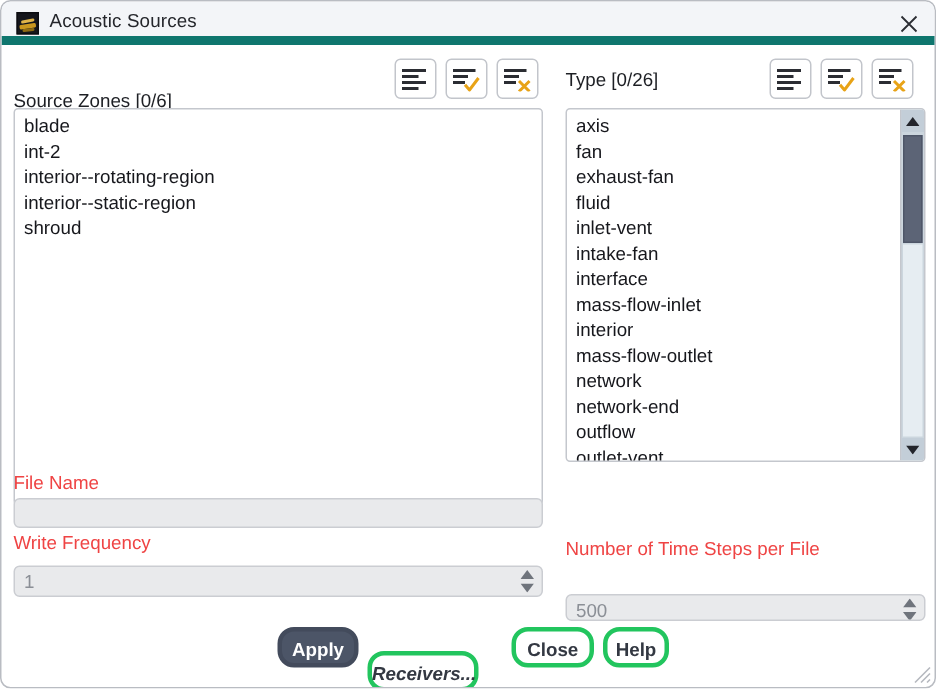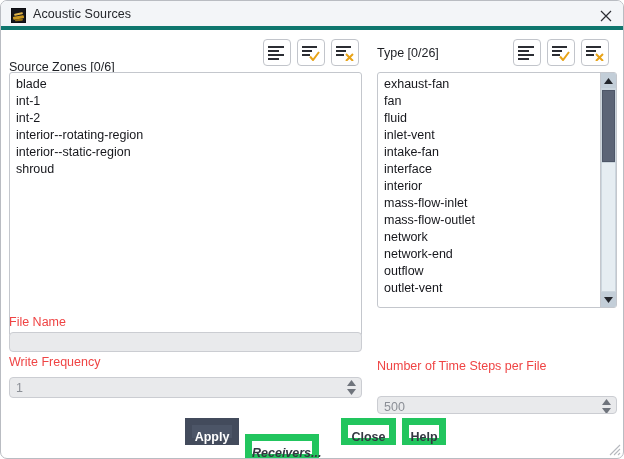--- a/index.html
+++ b/index.html
@@ -23,21 +23,21 @@
     overflow: hidden;
   }
 
   
   #titlebar {
     position: absolute;
     left: 0; top: 0;
     width: 624px;
     height: 29px;
     background: #f3f5f8;
-    border-bottom: 4px solid #0f766e;
+    border-bottom: 6px solid #0f766e;
     box-sizing: border-box;
   }
   #title-icon {
     position: absolute;
     left: 10px; top: 7px;
     width: 15px; height: 15px;
     background: #15161c;
     border: 1px solid #0c0d11;
     box-sizing: border-box;
     overflow: hidden;
@@ -197,22 +197,22 @@
     width: 14px; height: 18px;
   }
   .spin-btns .up { position: absolute; left: 3px; top: 1px; }
   .spin-btns .dn { position: absolute; left: 3px; top: 10px; }
 
   
   .btn {
     position: absolute;
     height: 27px;
     background: #ffffff;
-    border: 7px solid #22c55e;
-    border-radius: 0;
+    border: 3px solid #22c55e;
+    border-radius: 11px;
     box-sizing: border-box;
     font-size: 12.5px;
     font-weight: bold;
     color: #333842;
     text-align: center;
     line-height: 25px;
     cursor: default;
     white-space: nowrap;
   }
   .btn.primary {
@@ -270,21 +270,20 @@
       <rect x="0" y="2" width="15" height="2" fill="#2b2d33"></rect>
       <rect x="0" y="6" width="10" height="2" fill="#2b2d33"></rect>
       <rect x="0" y="10" width="8" height="2" fill="#2b2d33"></rect>
       <path d="M10 10 L17 17 M17 10 L10 17" stroke="#e8a317" stroke-width="2" fill="none"></path>
     </svg>
   </div>
 
   <div class="listbox" style="left:8px; top:71px; width:353px; height:265px;">
     <div class="list-items" id="source-zones-items">
         <div class="list-item">blade</div>
-        <div class="list-item">int-1</div>
         <div class="list-item">int-2</div>
         <div class="list-item">interior--rotating-region</div>
         <div class="list-item">interior--static-region</div>
         <div class="list-item">shroud</div>
       </div>
   </div>
 
   <div class="sec-label" style="left:376px; top:45px;">Type  [0/26]</div>
 
   <div class="tool-btn" style="left:512px; top:38px;">
@@ -307,28 +306,29 @@
     <svg width="18" height="17" viewBox="0 0 18 17">
       <rect x="0" y="2" width="15" height="2" fill="#2b2d33"></rect>
       <rect x="0" y="6" width="10" height="2" fill="#2b2d33"></rect>
       <rect x="0" y="10" width="8" height="2" fill="#2b2d33"></rect>
       <path d="M10 10 L17 17 M17 10 L10 17" stroke="#e8a317" stroke-width="2" fill="none"></path>
     </svg>
   </div>
 
   <div class="listbox" style="left:376px; top:71px; width:240px; height:236px;">
     <div class="list-items" id="type-items" style="right:18px;">
+        <div class="list-item">axis</div>
+        <div class="list-item">fan</div>
         <div class="list-item">exhaust-fan</div>
-        <div class="list-item">fan</div>
         <div class="list-item">fluid</div>
         <div class="list-item">inlet-vent</div>
         <div class="list-item">intake-fan</div>
         <div class="list-item">interface</div>
+        <div class="list-item">mass-flow-inlet</div>
         <div class="list-item">interior</div>
-        <div class="list-item">mass-flow-inlet</div>
         <div class="list-item">mass-flow-outlet</div>
         <div class="list-item">network</div>
         <div class="list-item">network-end</div>
         <div class="list-item">outflow</div>
         <div class="list-item">outlet-vent</div>
       </div>
     <div class="vscroll">
       <div class="btn-up">
         <svg width="9" height="6" viewBox="0 0 9 6">
             <path d="M4.5 0 L9 6 L0 6 Z" fill="#23252b"></path>

